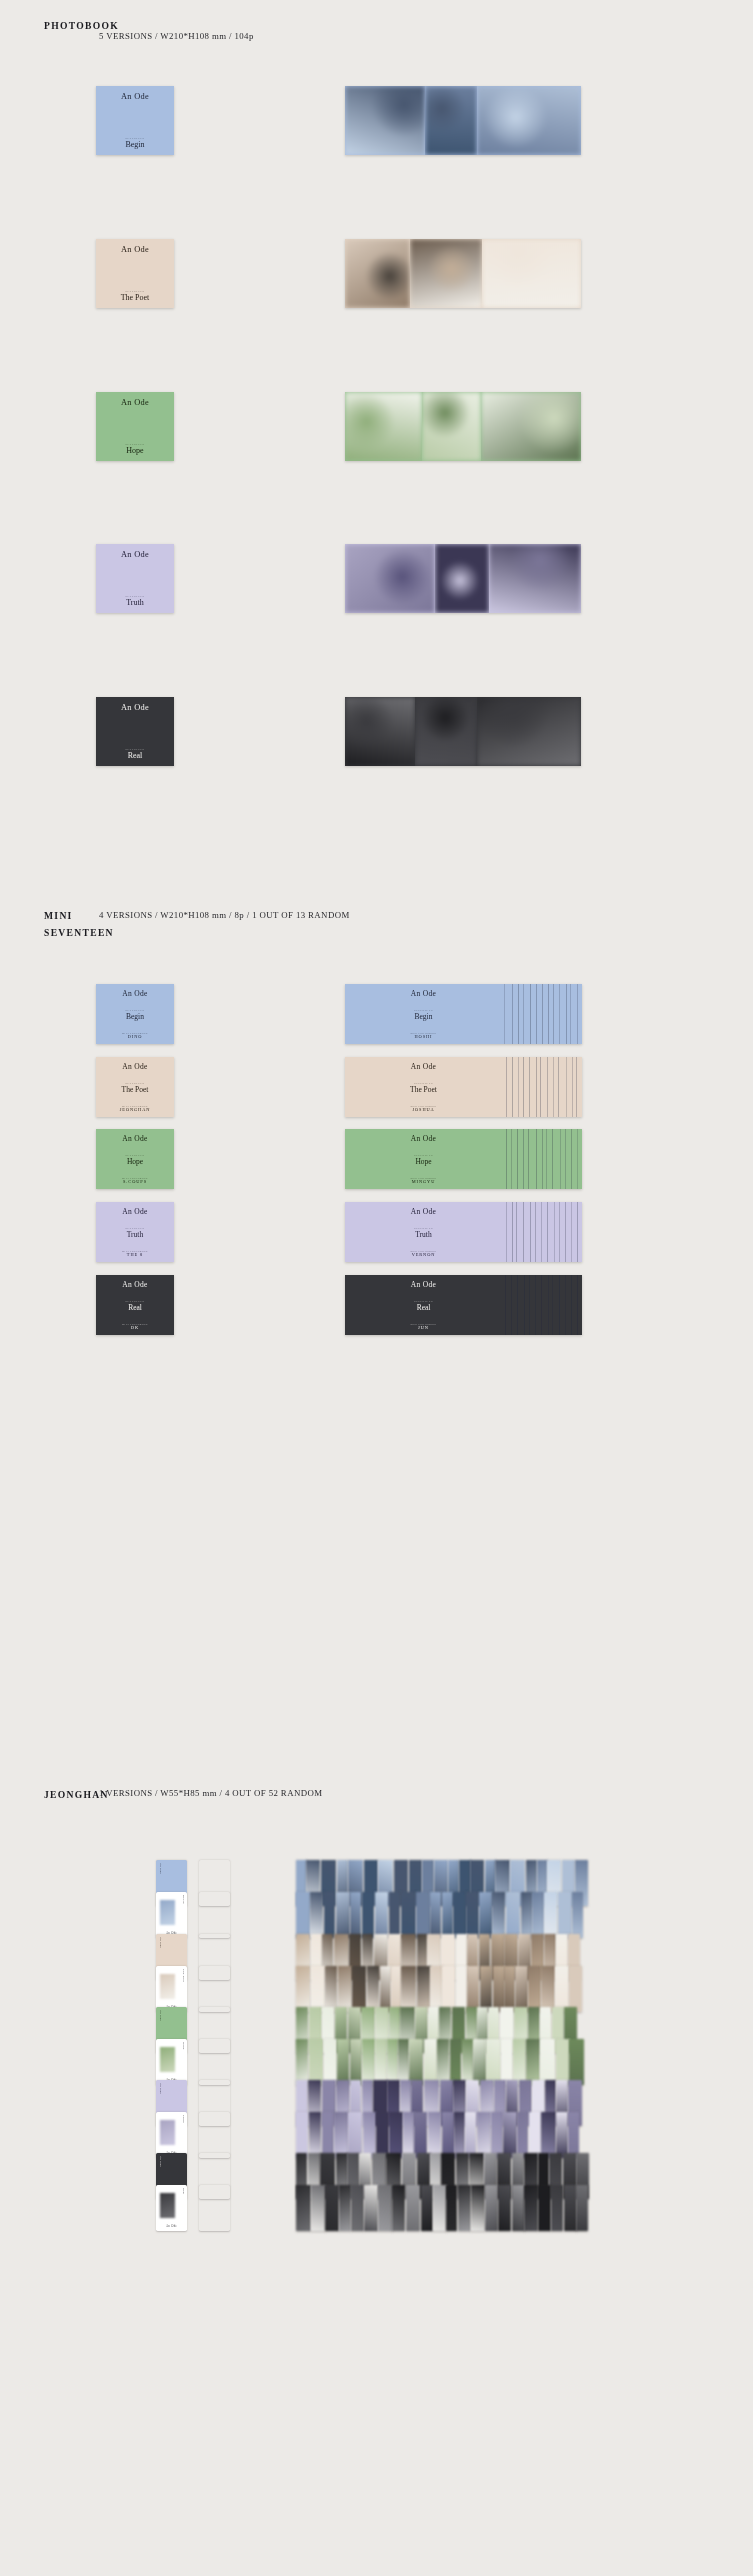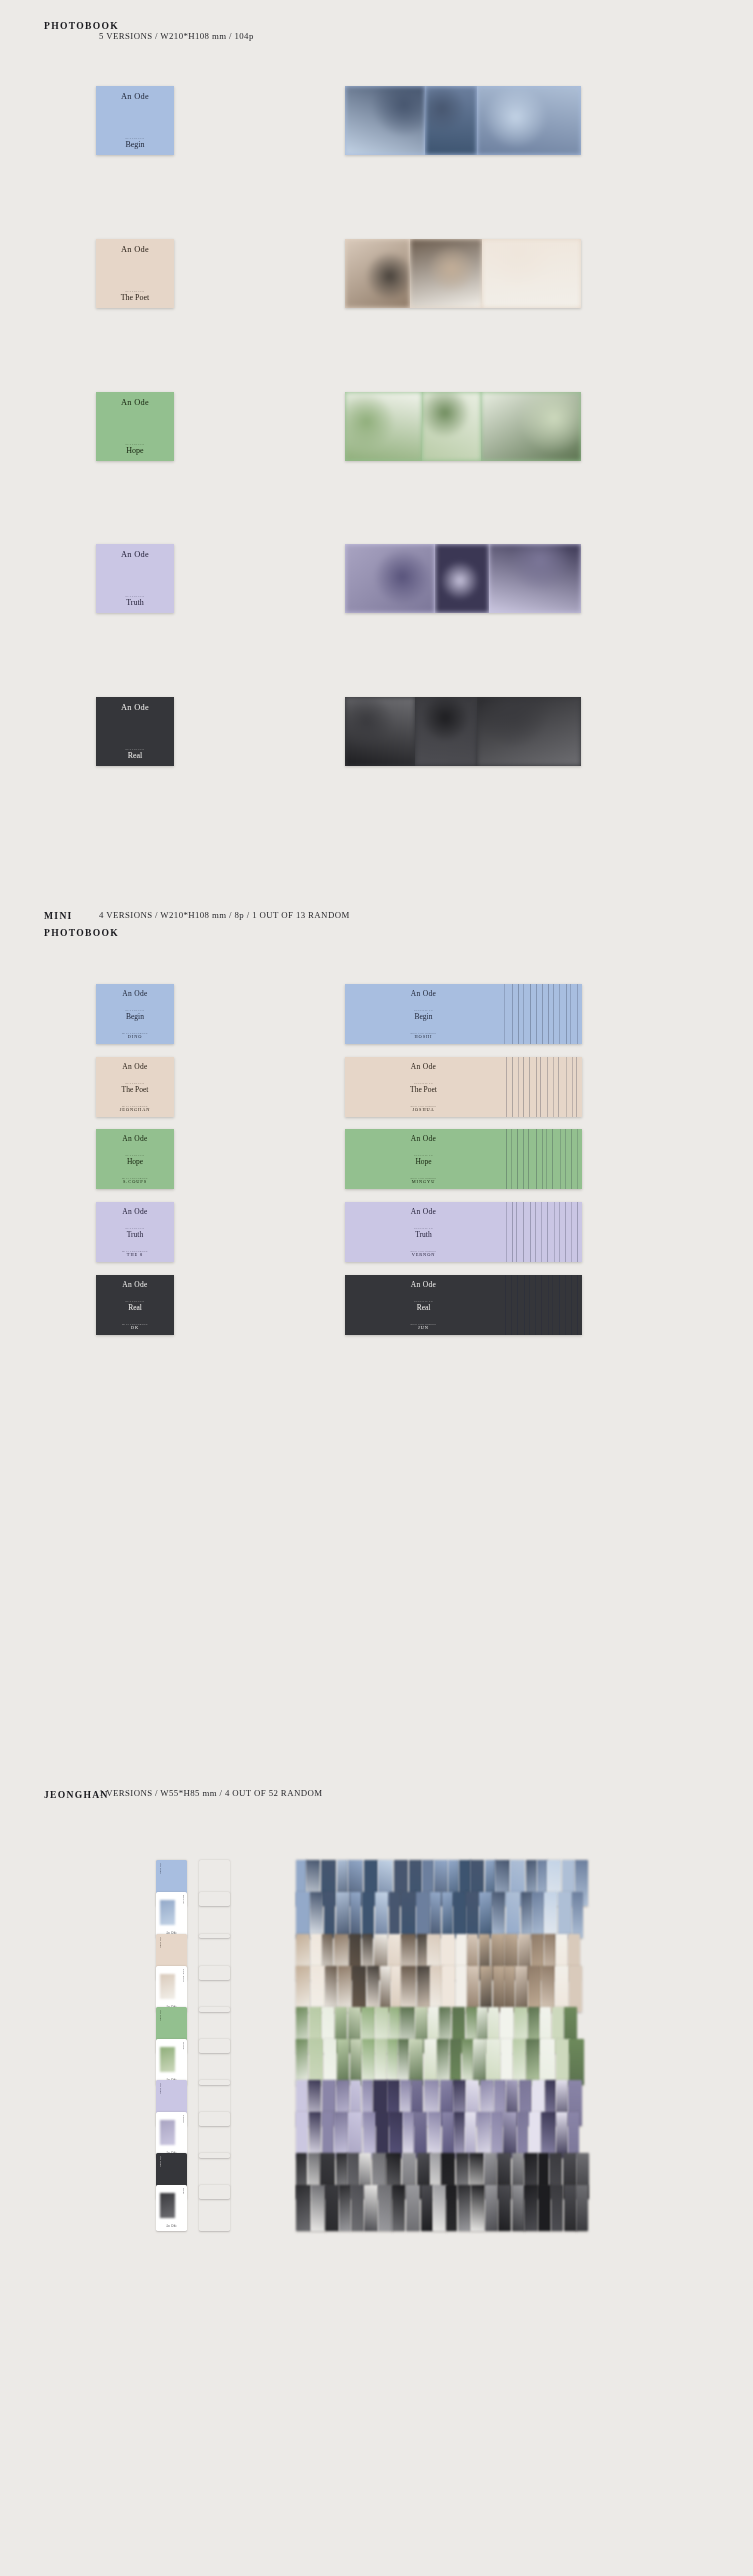--- a/index.html
+++ b/index.html
@@ -195,21 +195,21 @@
         <div class="blur" style="background: radial-gradient(circle at 48.804% 30.2429%, rgb(29, 29, 32) 0%, transparent 42%), linear-gradient(186deg, rgb(58, 58, 62) 0%, rgb(77, 77, 82) 100%);"></div>
       </div>
       <div class="pane" style="width: 104px;">
         <div class="blur" style="background: radial-gradient(circle at 34.2976% 21.2965%, rgb(58, 58, 62) 0%, transparent 42%), linear-gradient(160deg, rgb(42, 42, 45) 0%, rgb(110, 110, 114) 100%);"></div>
       </div>
     </div>
   </div>
 
 <div class="section-head" style="left:44px;top:908px;">
   <div class="sec-title">MINI
-PHOTOBOOK</div>
+SEVENTEEN</div>
 </div>
 <div class="sec-spec" style="left:99px;top:910px;">4 VERSIONS / W210*H108 mm / 8p / 1 OUT OF 13 RANDOM</div>
 
 <div id="mini-rows">
     <div class="cover" style="left: 96px; top: 984px; width: 78px; height: 60px; background: rgb(168, 190, 224); color: rgb(29, 35, 52);">
       <div class="an-ode" style="top: 5px; font-size: 7.5px;">An Ode</div>
       <div class="sub" style="top: 25px; font-size: 7.5px;"><span class="tiny">SEVENTEEN</span><span>Begin</span></div>
       <div class="member" style="bottom: 5px;"><span class="tiny">MINI PHOTOBOOK</span><span>DINO</span></div>
     </div>
     <div class="cover" style="left: 345px; top: 984px; width: 237px; height: 60px; background: rgb(168, 190, 224); color: rgb(29, 35, 52);">

